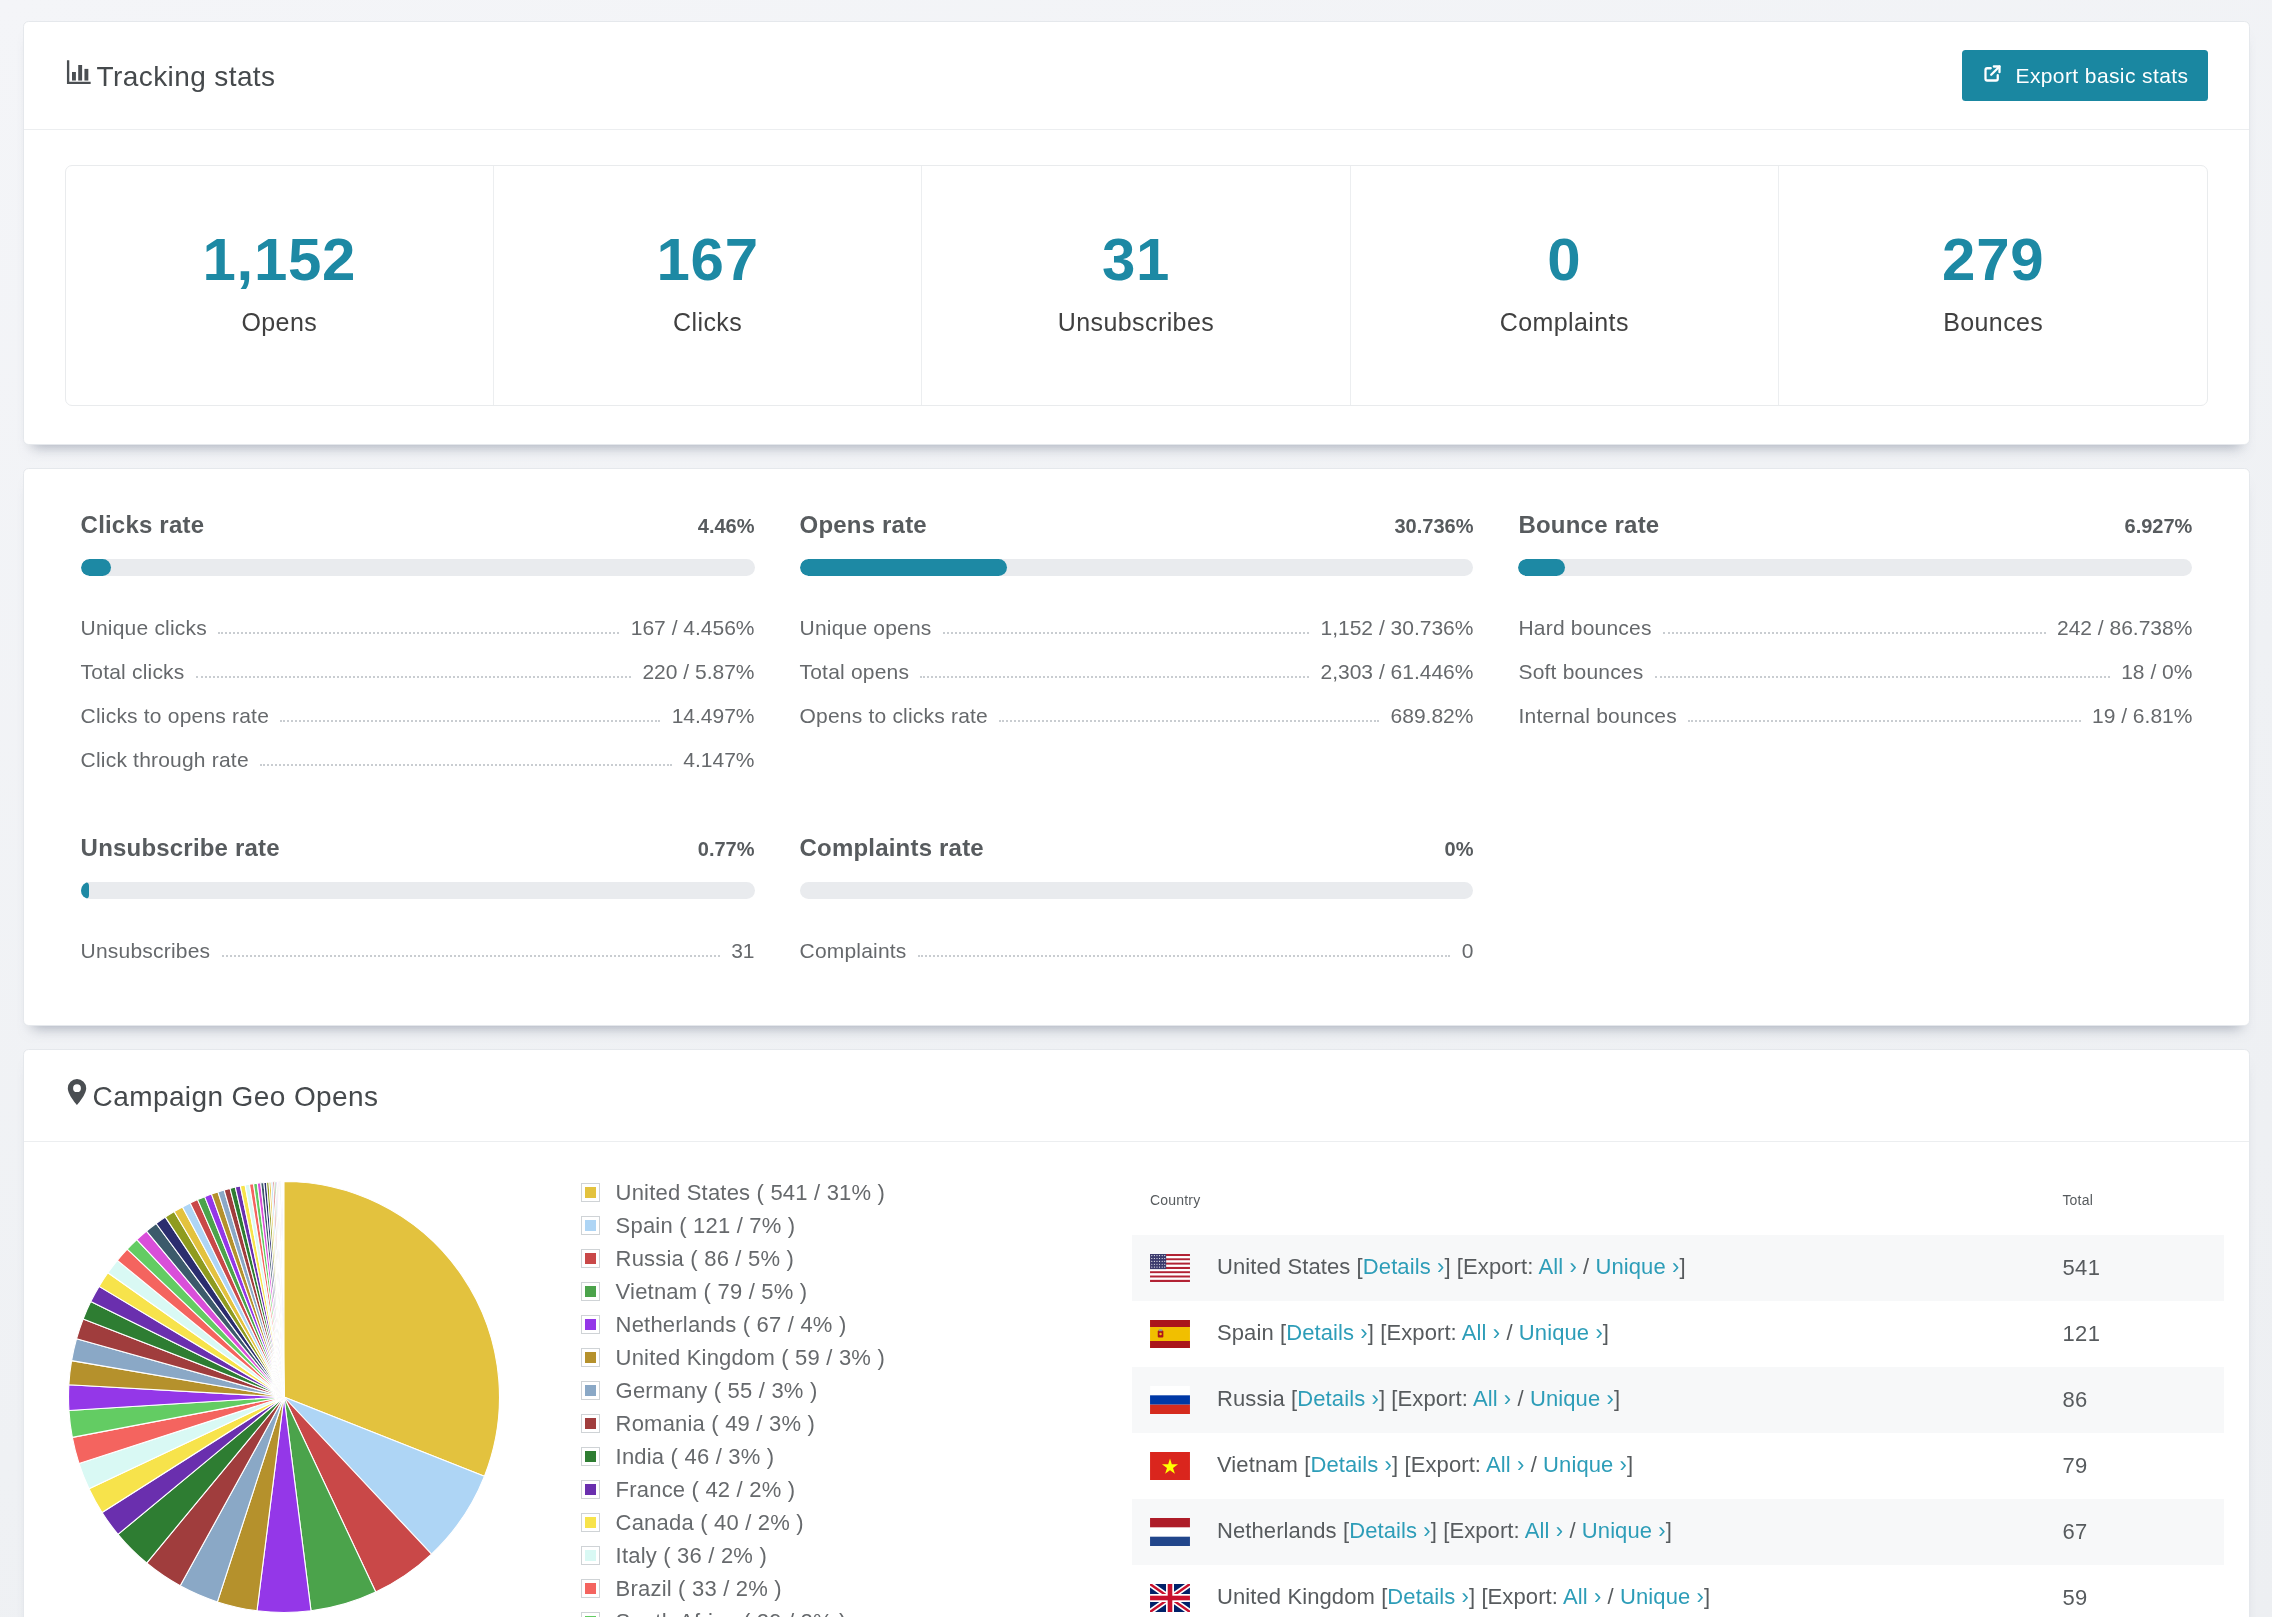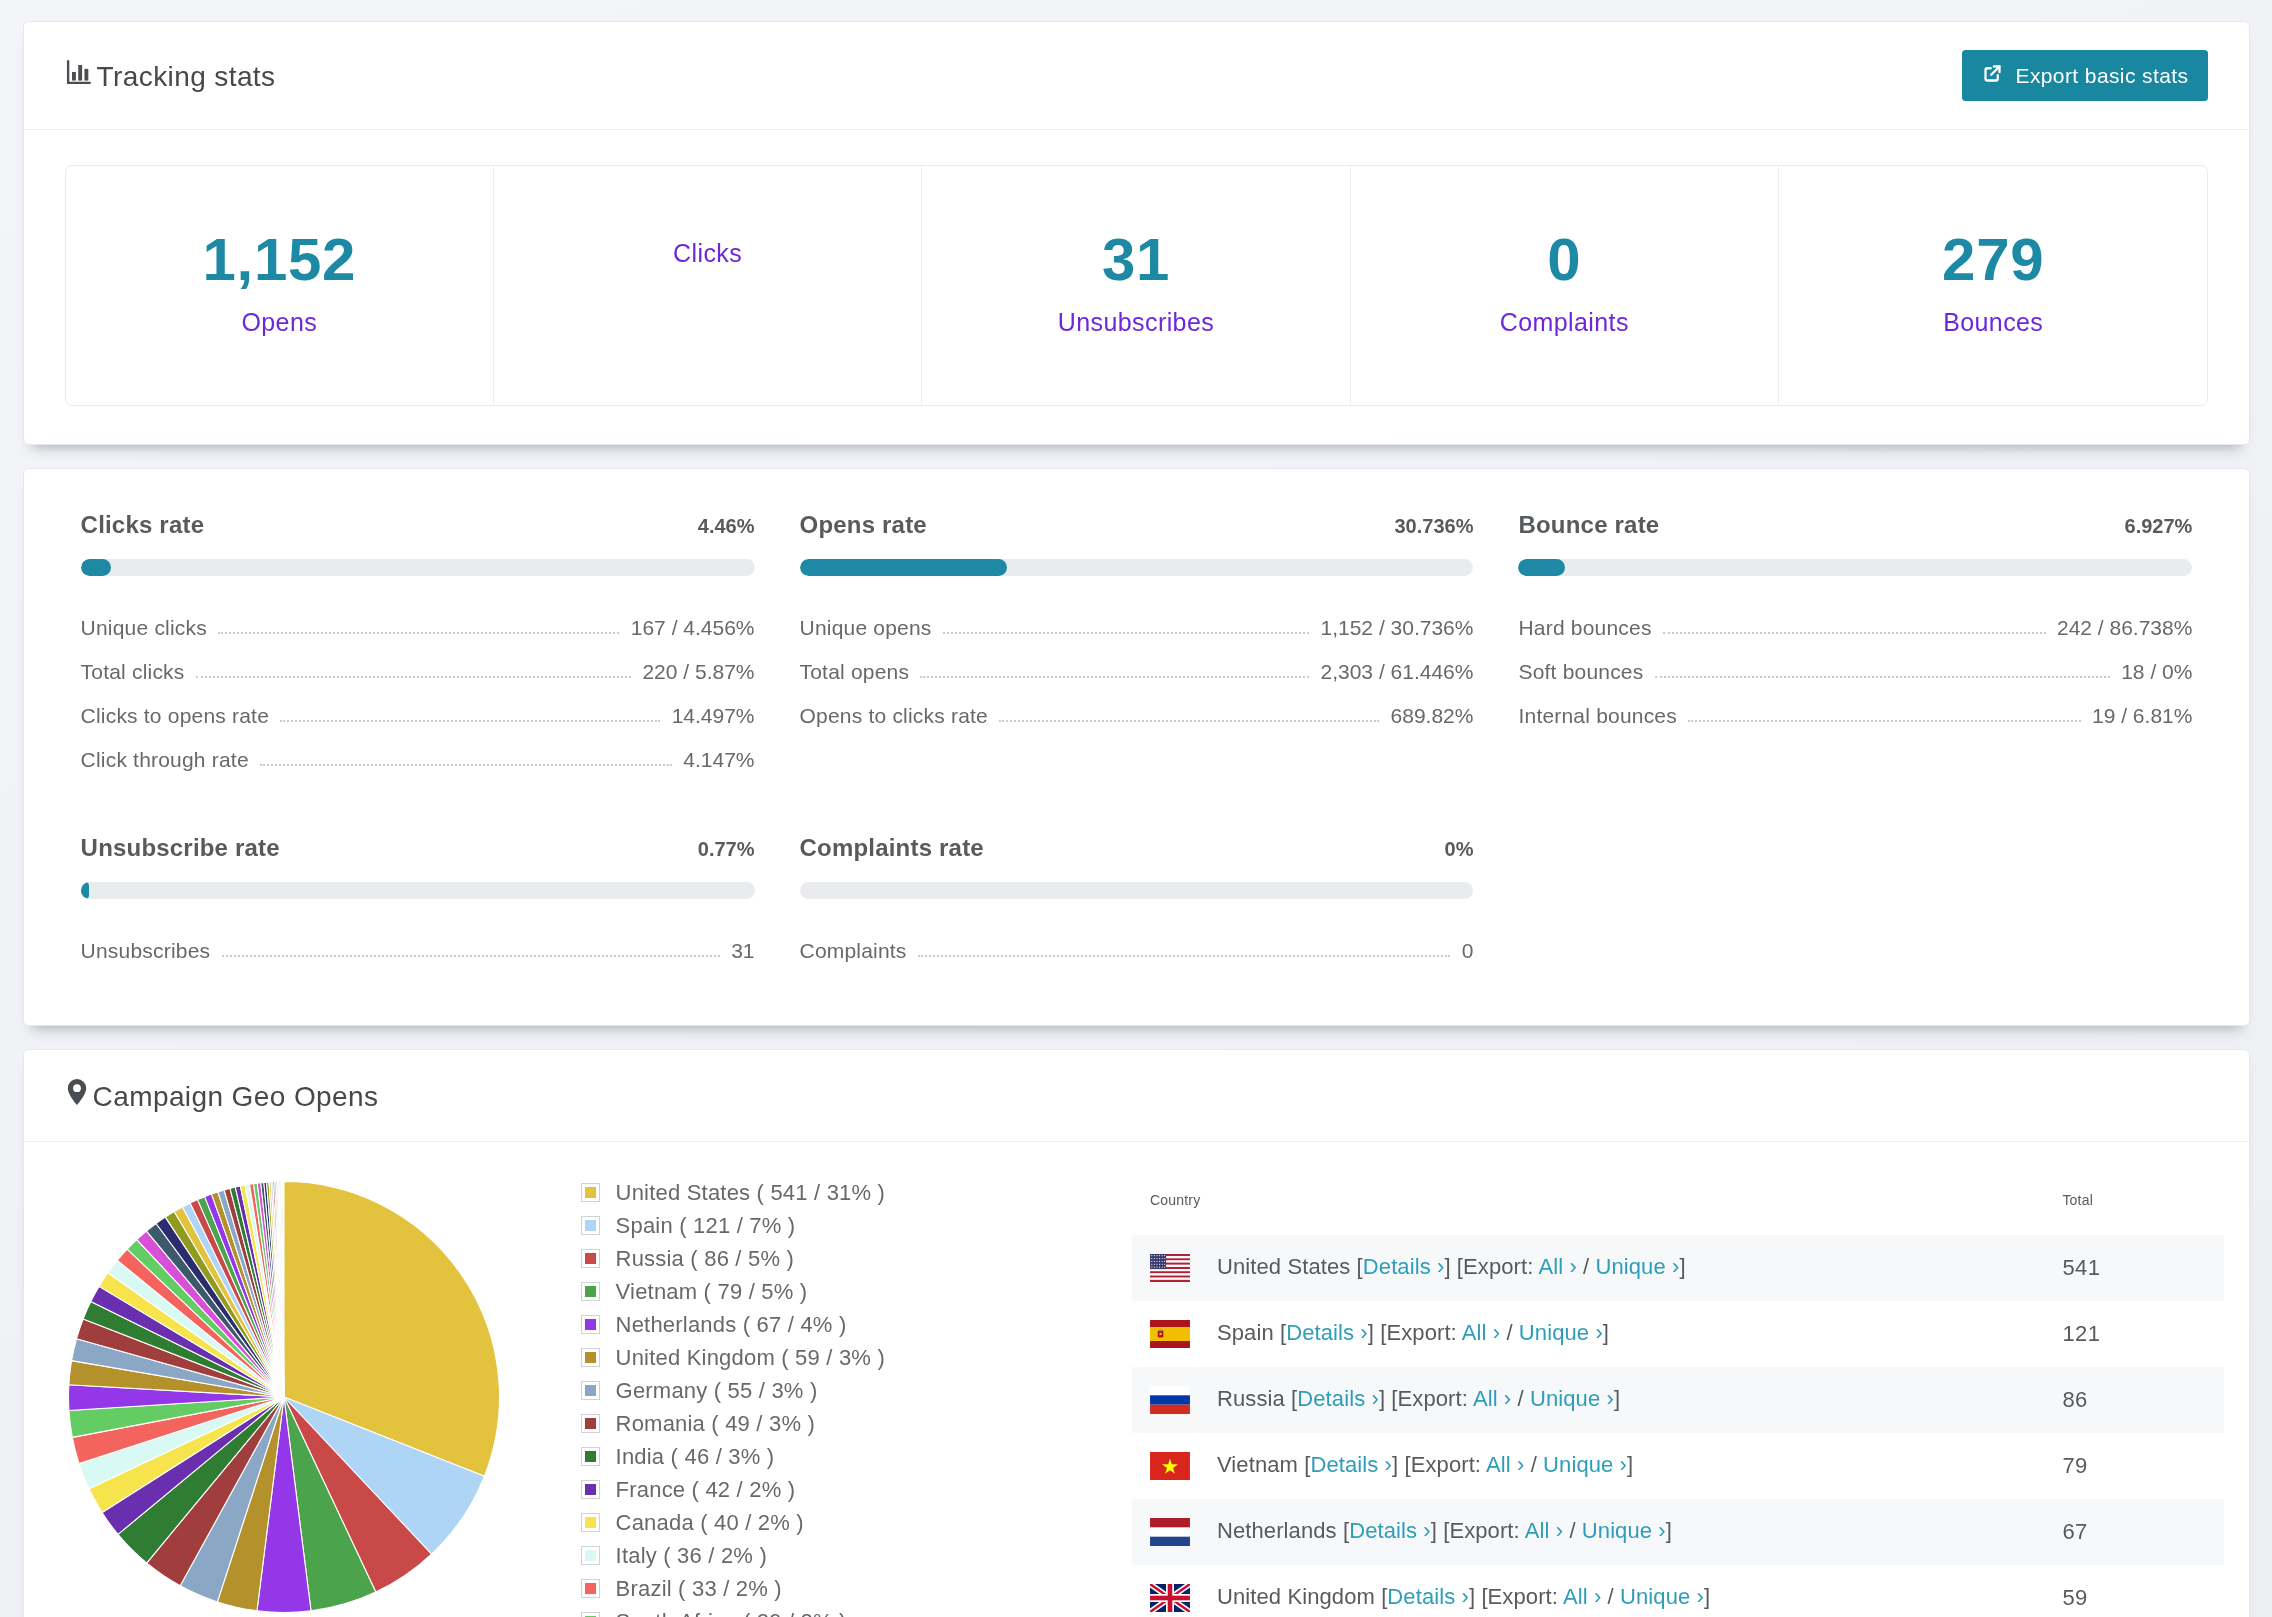--- a/index.html
+++ b/index.html
@@ -34,21 +34,21 @@
   }
   
   .card-body{padding:35px 41px 38px;}
   .stat-boxes{
     display:grid;grid-template-columns:repeat(5,1fr);
     border:1.4px solid #e9ebed;border-radius:7px;background:#fff;
   }
   .stat-box{text-align:center;padding:59px 7px 68px;}
   .stat-box:not(:last-child){border-right:1.4px solid #eceef0;}
   .stat-value{font-size:60px;font-weight:700;color:var(--accent);letter-spacing:0.7px;}
-  .stat-label{font-size:25px;color:#6d28d9;margin-top:14px;letter-spacing:0.4px;}
+  .stat-label{font-size:25px;color:#404040;margin-top:14px;letter-spacing:0.4px;}
   
   .rates-grid{
     display:grid;grid-template-columns:repeat(3,1fr);
     column-gap:45px;row-gap:52px;padding:42px 57px 52px;
   }
   .rate-head{display:flex;justify-content:space-between;align-items:baseline;}
   .rate-title{font-size:24px;font-weight:700;color:var(--text-mid);letter-spacing:0.2px;}
   .rate-value{font-size:20px;font-weight:700;color:var(--text-mid);}
   .bar{height:17px;border-radius:8.5px;background:var(--track);margin:20px 0 30px;overflow:hidden;}
   .bar-fill{height:100%;border-radius:8.5px;background:var(--accent);}
@@ -113,20 +113,21 @@
         <span>Export basic stats</span>
       </button>
     </div>
     <div class="card-body">
       <div class="stat-boxes" id="stat-boxes">
           <div class="stat-box">
             <div class="stat-value">1,152</div>
             <div class="stat-label">Opens</div>
           </div>
           <div class="stat-box">
+            <div class="stat-value">167</div>
             <div class="stat-label">Clicks</div>
           </div>
           <div class="stat-box">
             <div class="stat-value">31</div>
             <div class="stat-label">Unsubscribes</div>
           </div>
           <div class="stat-box">
             <div class="stat-value">0</div>
             <div class="stat-label">Complaints</div>
           </div>

